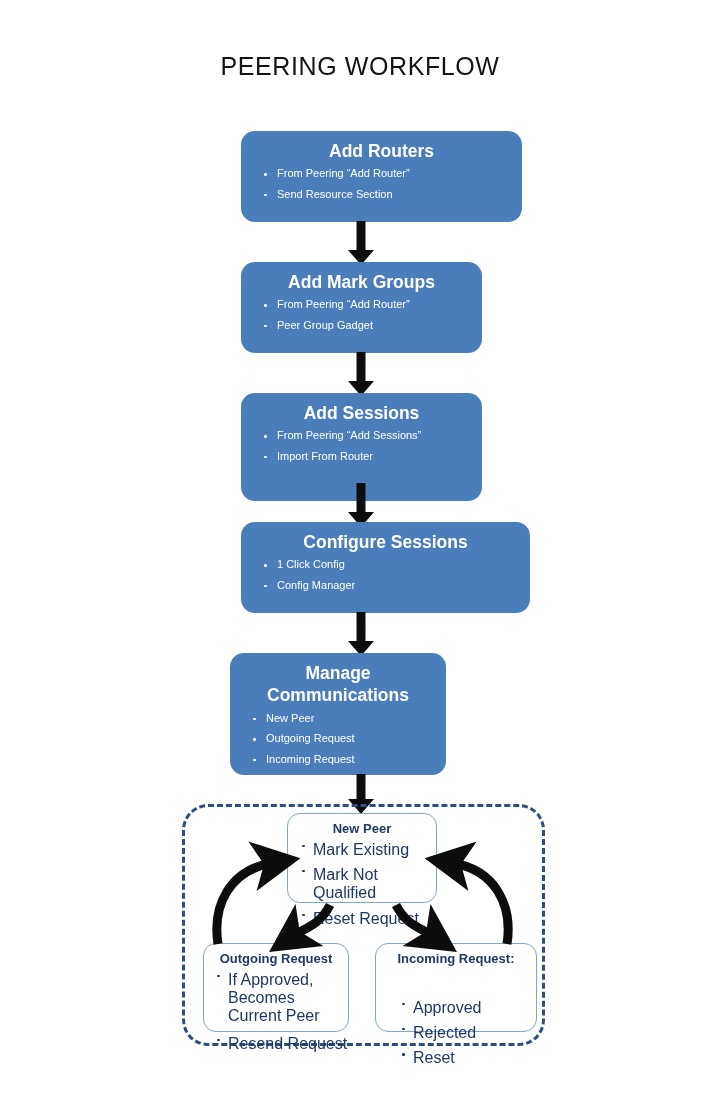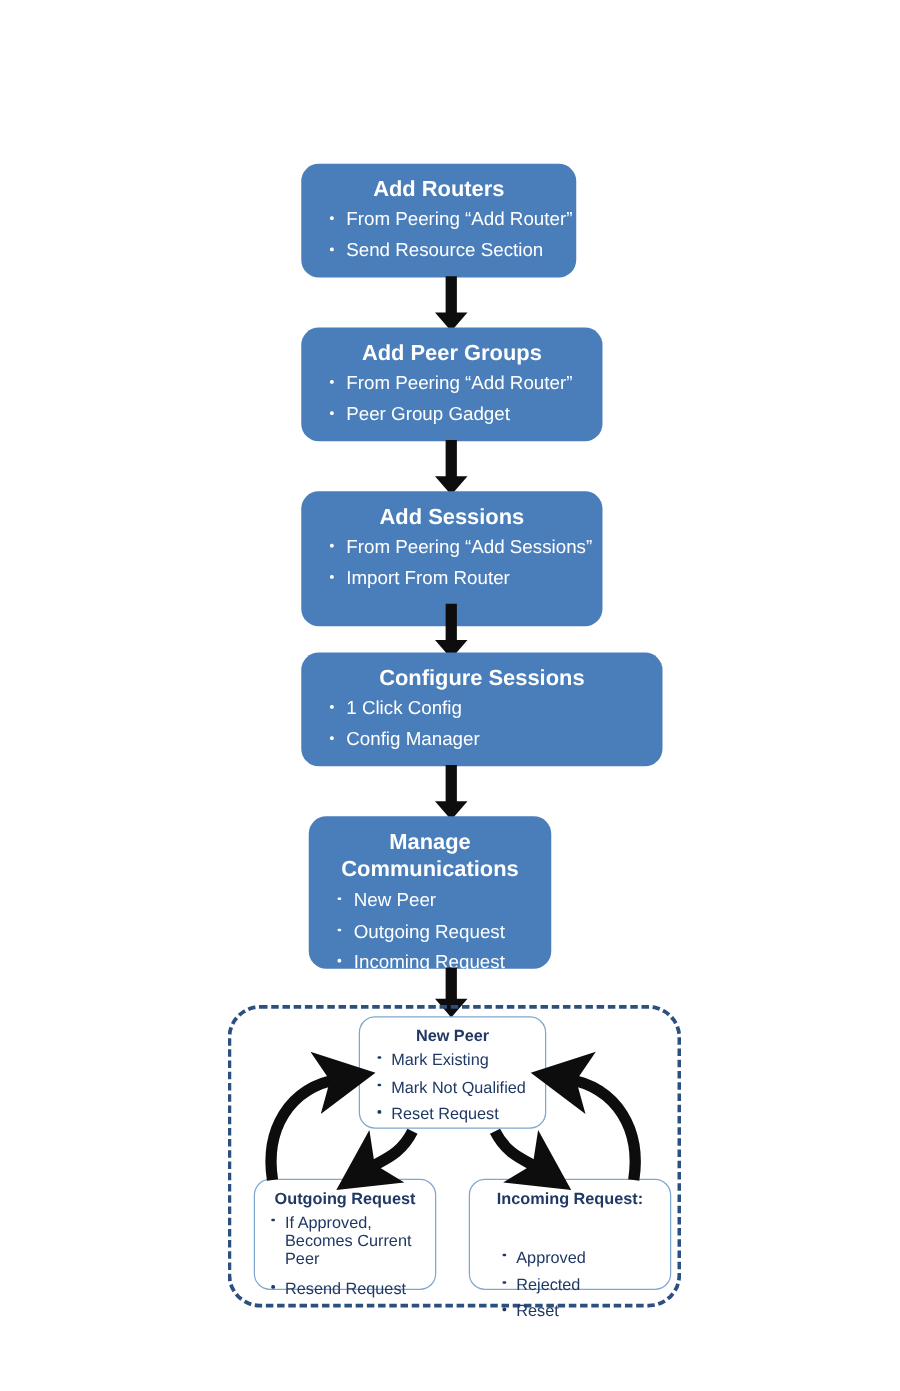--- a/index.html
+++ b/index.html
@@ -37,21 +37,21 @@
     font-weight:bold;
     font-size:17.5px;
     line-height:1.28;
     padding-top:9px;
     color:#ffffff;
   }
   .stage-list{
     list-style:none;
     margin:6px 0 0 0;
     padding:0 0 0 22px;
-    font-size:15px;
+    font-size:11px;
     line-height:1.05;
     color:#ffffff;
   }
   .stage-list li{
     position:relative;
     padding-left:14px;
     margin-bottom:9px;
     font-weight:400;
   }
   .stage-list li:before{
@@ -106,21 +106,21 @@
     font-weight:bold;
     font-size:13px;
     color:#1f3864;
     padding-top:7px;
     line-height:1.2;
   }
   .sub-list{
     list-style:none;
     margin:4px 0 0 0;
     padding:0 0 0 12px;
-    font-size:13px;
+    font-size:16px;
     line-height:1.15;
     color:#1f3864;
   }
   .sub-list li{
     position:relative;
     padding-left:13px;
     margin-bottom:7px;
   }
   .sub-list li:before{
     content:"";
@@ -138,36 +138,37 @@
     width:720px;height:1113px;
     pointer-events:none;
     z-index:6;
   }
 </style>
 </head>
 <body>
 
 <div id="canvas">
 
-
-  <div class="stage" style="left:241px;top:131px;width:220px;height:91px;">
+  <div class="page-title">PEERING WORKFLOW</div>
+
+  <div class="stage" style="left:241px;top:131px;width:281px;height:91px;">
     <div class="stage-title">Add Routers</div>
     <ul class="stage-list">
       <li>From  Peering “Add Router”</li>
       <li>Send Resource Section</li>
     </ul>
   </div>
 
   <div class="v-arrow" style="left:348px;top:221px;width:26px;height:44px;">
     <div class="stem" style="height:30px;"></div>
     <div class="head" style="top:29px;"></div>
   </div>
 
   <div class="stage" style="left:241px;top:262px;width:241px;height:91px;">
-    <div class="stage-title">Add Peer Groups</div>
+    <div class="stage-title">Add Mark Groups</div>
     <ul class="stage-list">
       <li>From  Peering “Add Router”</li>
       <li>Peer Group Gadget</li>
     </ul>
   </div>
 
   <div class="v-arrow" style="left:348px;top:352px;width:26px;height:44px;">
     <div class="stem" style="height:30px;"></div>
     <div class="head" style="top:29px;"></div>
   </div>
@@ -191,21 +192,21 @@
       <li>1 Click Config</li>
       <li>Config Manager</li>
     </ul>
   </div>
 
   <div class="v-arrow" style="left:348px;top:612px;width:26px;height:44px;">
     <div class="stem" style="height:30px;"></div>
     <div class="head" style="top:29px;"></div>
   </div>
 
-  <div class="stage" style="left:247px;top:653px;width:194px;height:122px;">
+  <div class="stage" style="left:230px;top:653px;width:216px;height:122px;">
     <div class="stage-title">
       <span>Manage</span><br>
       <span>Communications</span>
     </div>
     <ul class="stage-list">
       <li>New Peer</li>
       <li>Outgoing Request</li>
       <li>Incoming Request</li>
     </ul>
   </div>

